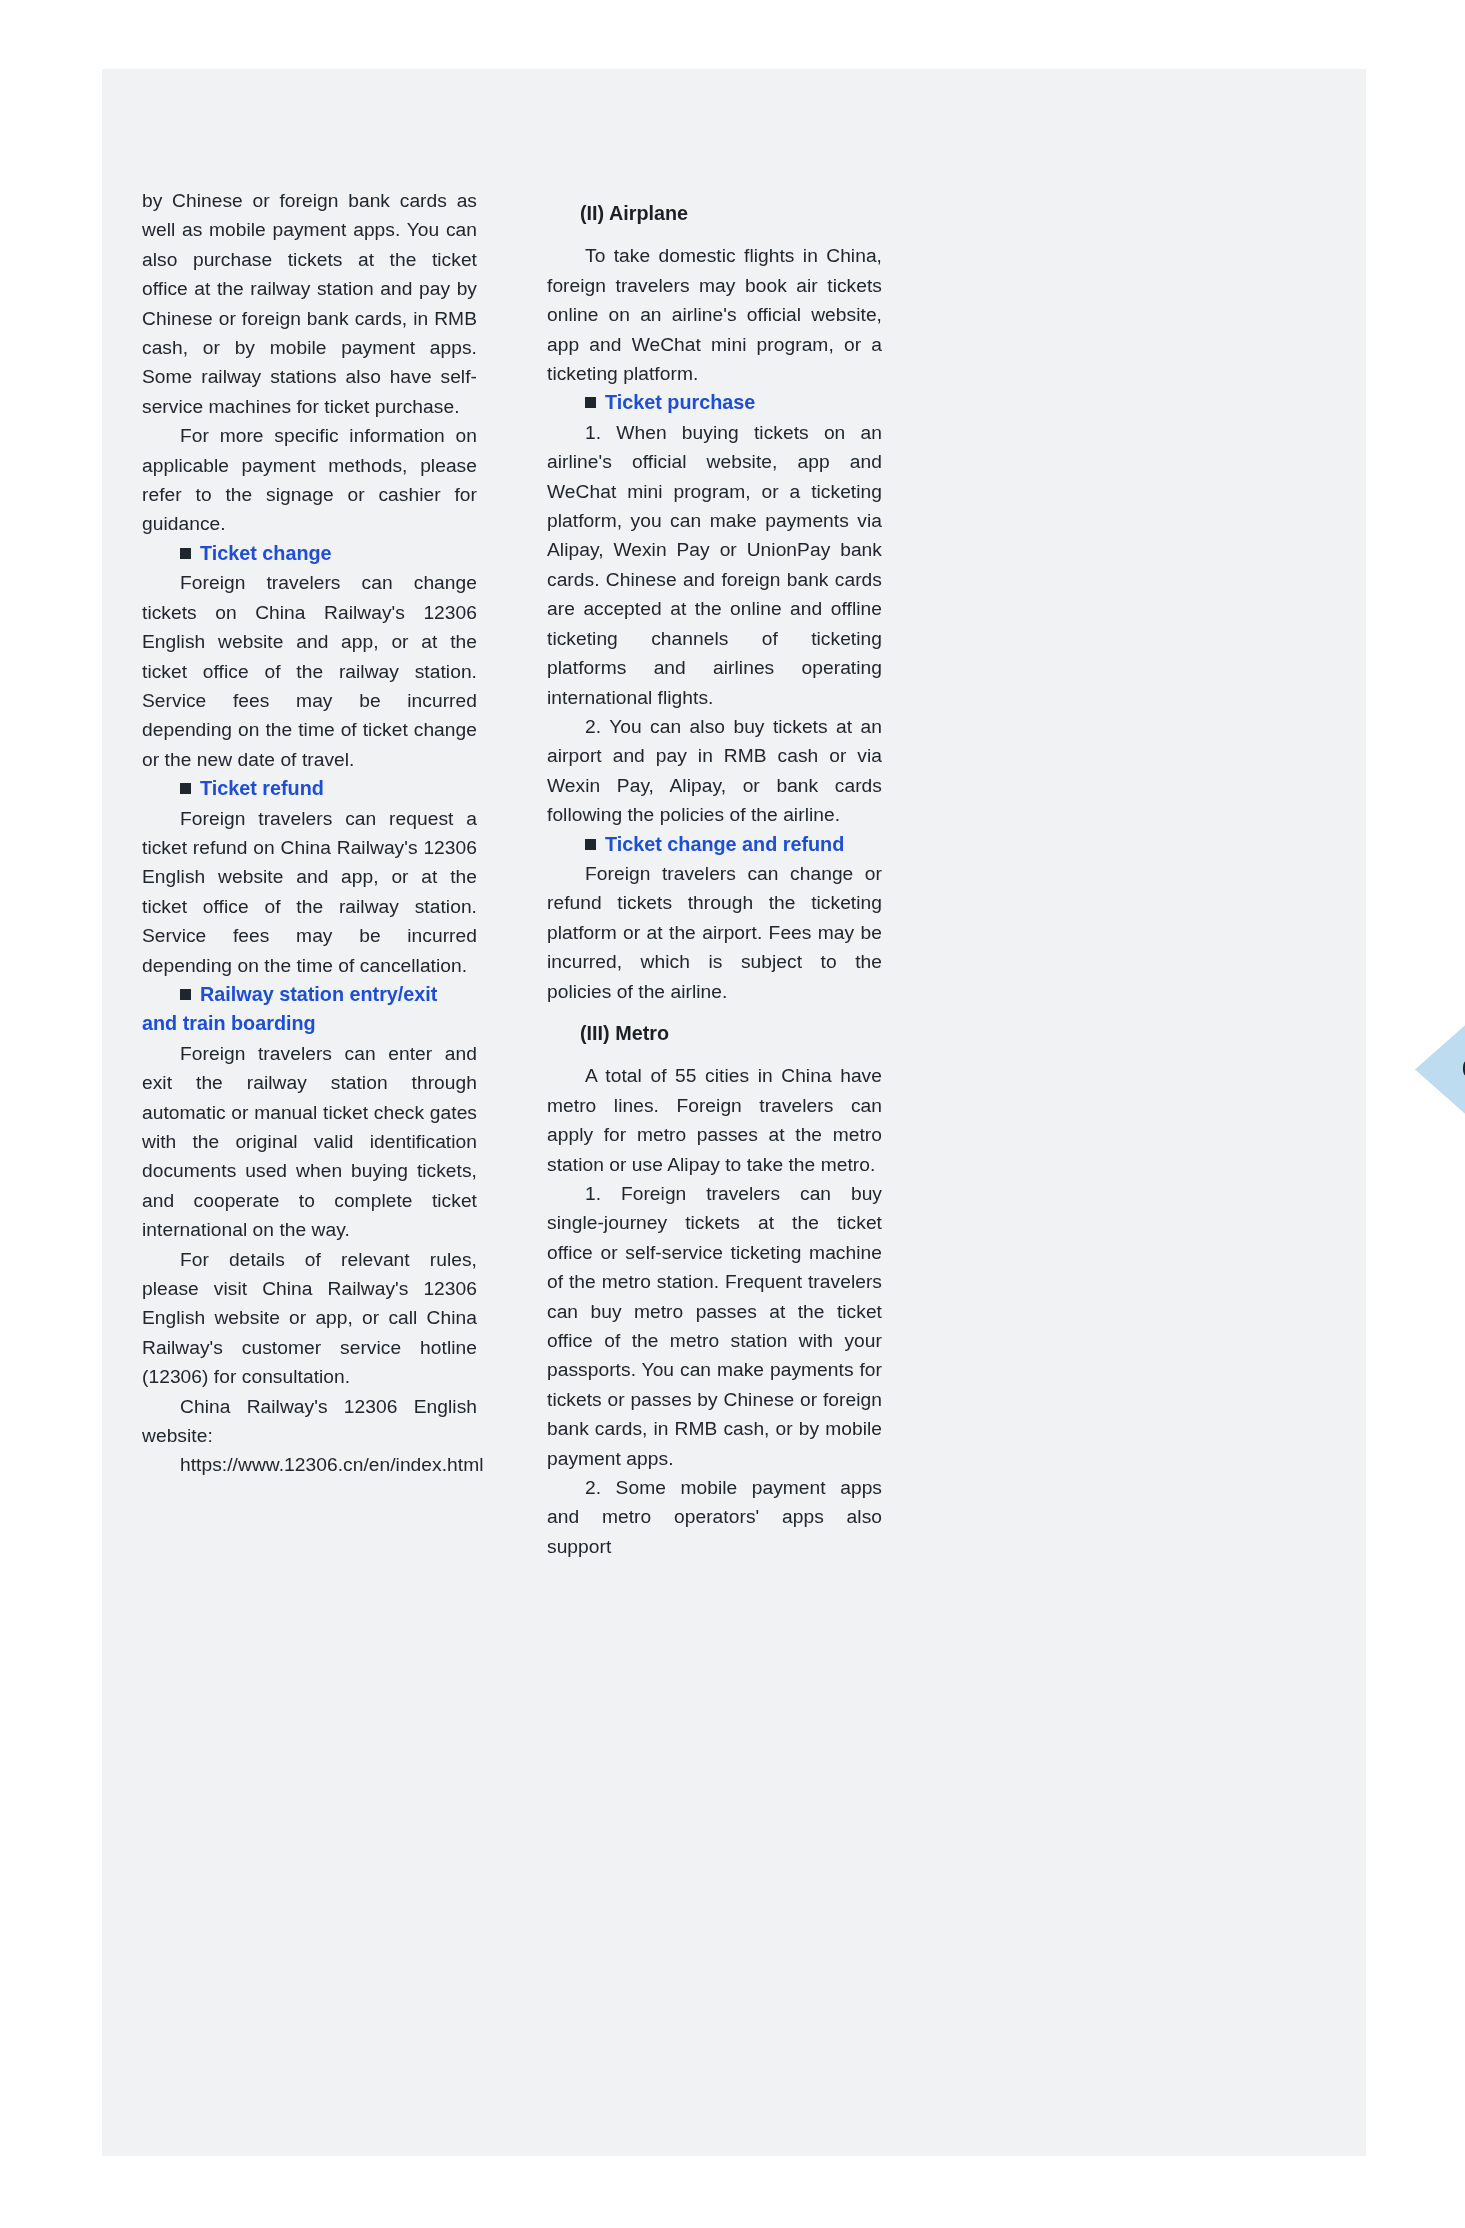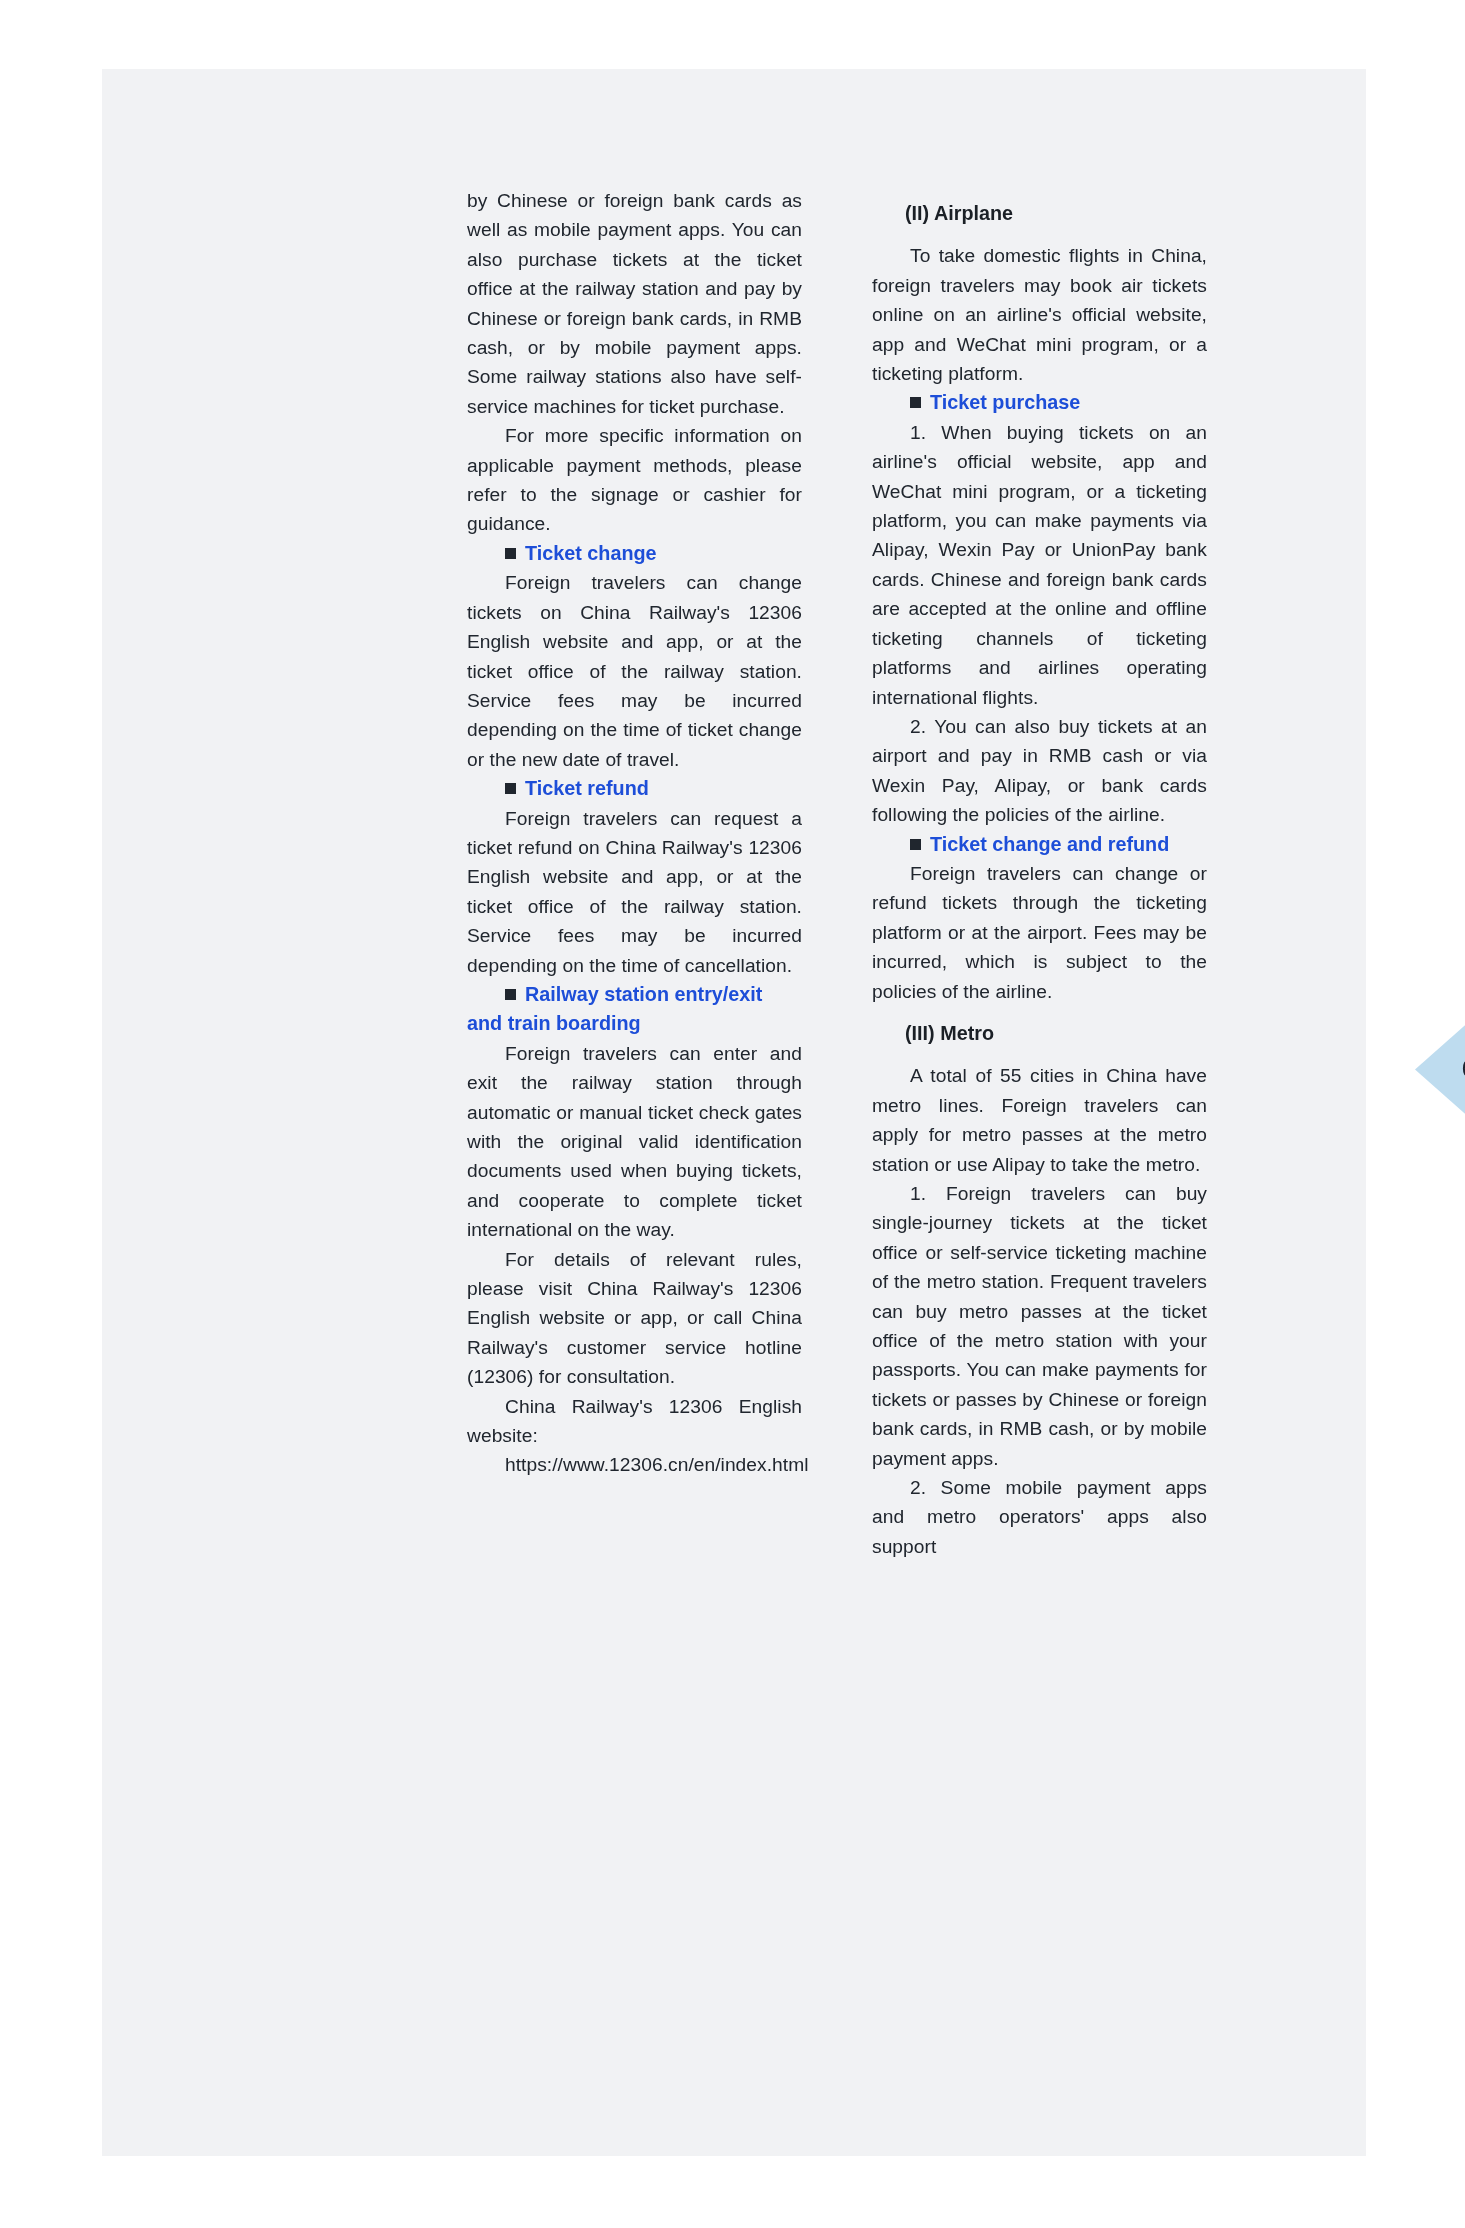--- a/index.html
+++ b/index.html
@@ -26,21 +26,20 @@
   }
 
   
   #content {
     position: absolute;
     left: 142px;
     top: 186px;
     width: 1065px;
     display: flex;
     gap: 70px;
-    justify-content: flex-end;
   }
   .column {
     width: 335px;
     flex: 0 0 335px;
   }
 
   
   .para {
     font-size: 19.2px;
     line-height: 29.4px;

